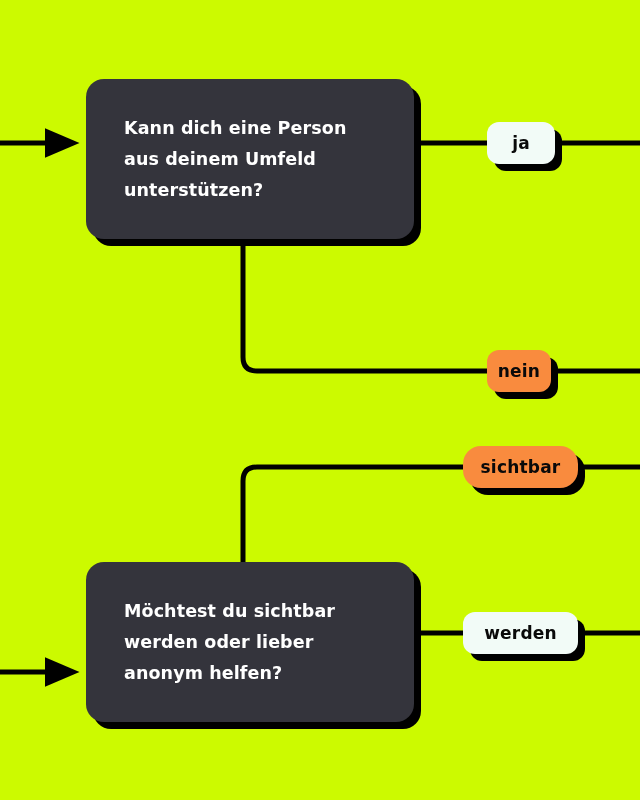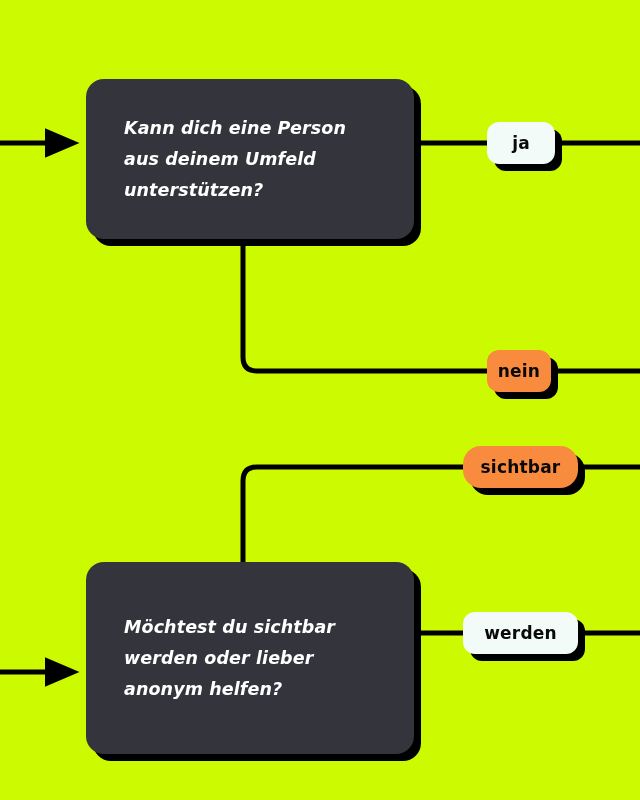--- a/index.html
+++ b/index.html
@@ -41,33 +41,32 @@
   }
   .qbox-text {
     color: #FFFFFF;
     font-family: "DejaVu Sans", sans-serif;
     font-weight: bold;
     font-size: 17.5px;
     line-height: 31px;
     letter-spacing: 0.1px;
     padding: 0 28px 0 38px;
     white-space: pre-line;
-    font-style: italic;
   }
   #qbox-1 {
     left: 86px;
     top: 79px;
     width: 328px;
     height: 160px;
   }
   #qbox-2 {
     left: 86px;
     top: 562px;
     width: 328px;
-    height: 192px;
+    height: 160px;
   }
 
   
   .pill {
     position: absolute;
     border-radius: 12px;
     box-shadow: 7px 7px 0 0 #000000;
     box-sizing: border-box;
     display: flex;
     align-items: center;

